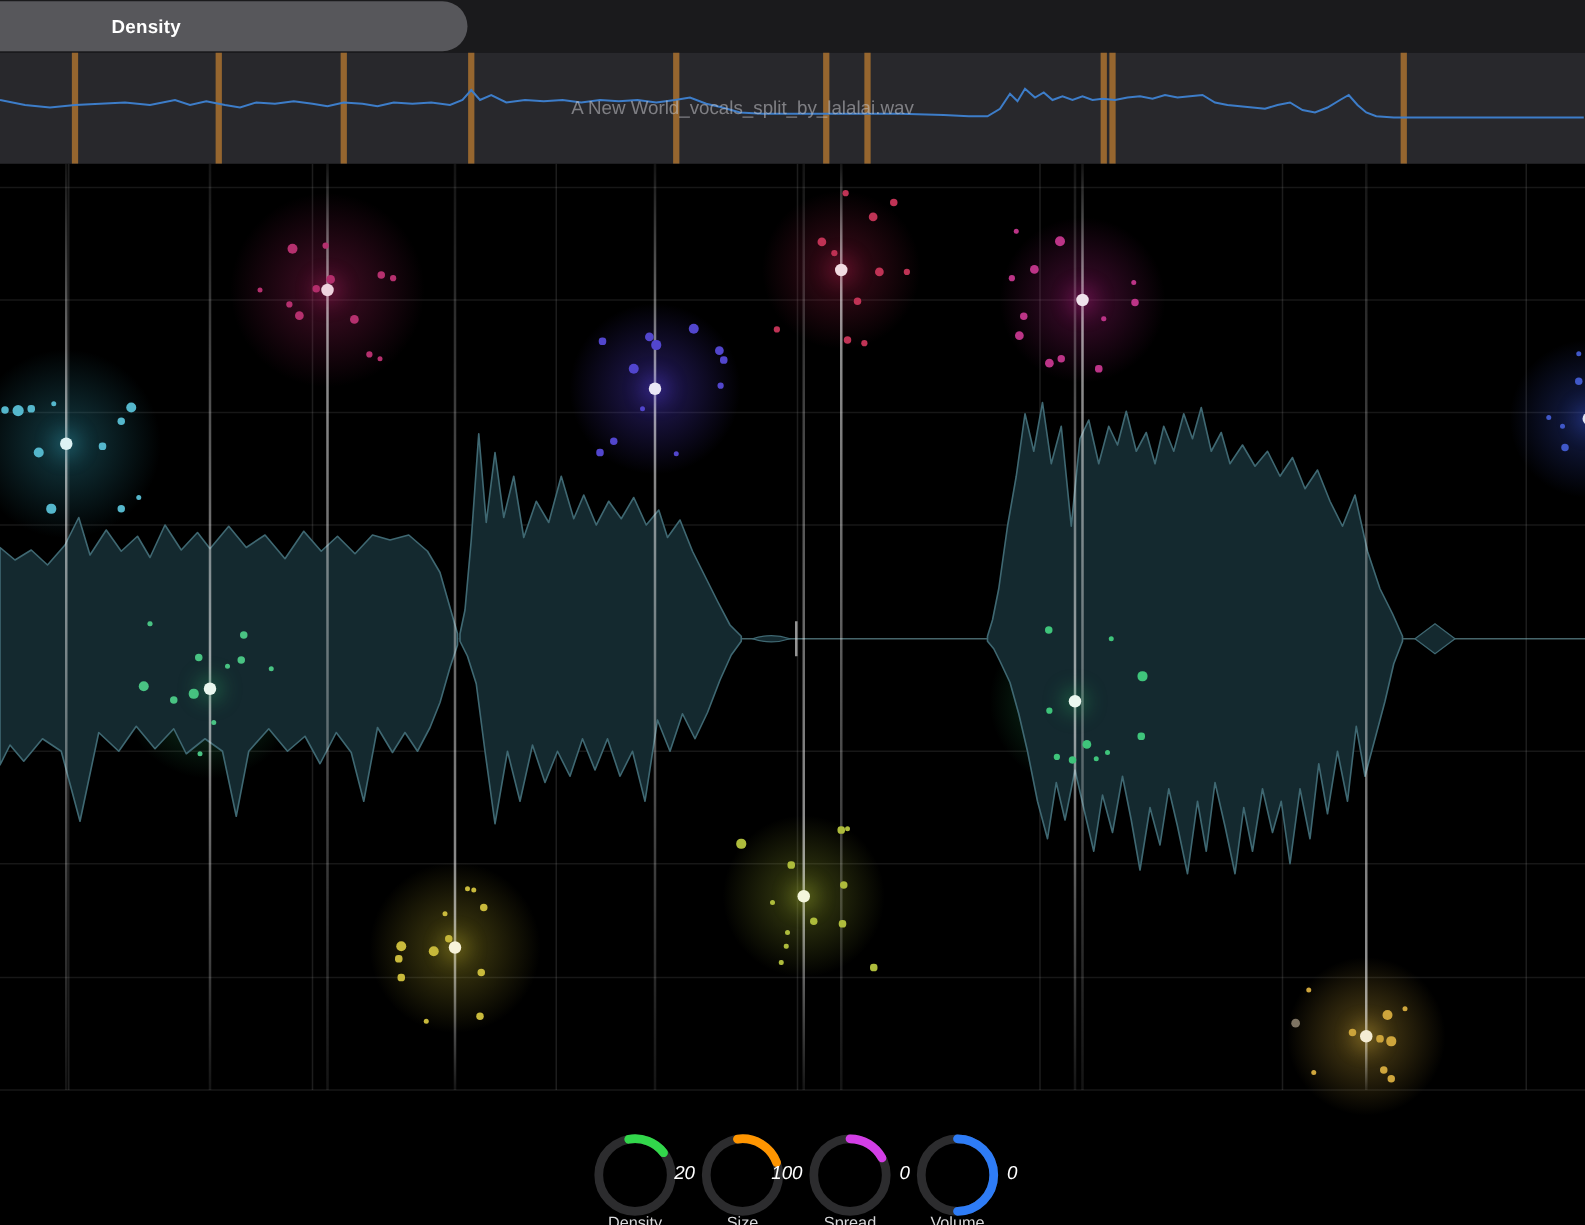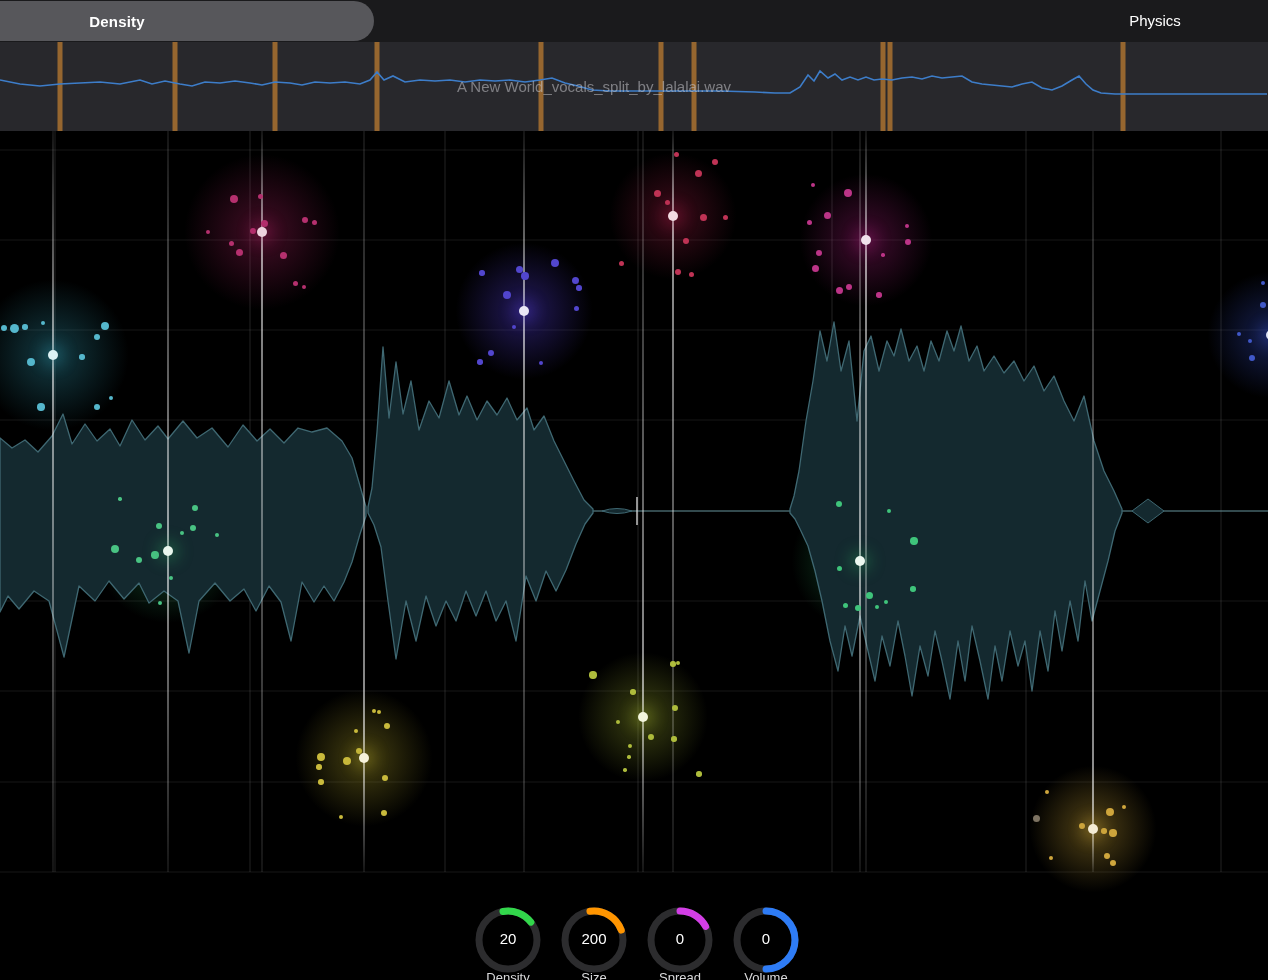--- a/index.html
+++ b/index.html
@@ -27,21 +27,21 @@
   #grid-svg{z-index:0;} .glows{z-index:1;} #wave-svg{z-index:2;} .flares{z-index:3;} .dots{z-index:4;}
   .glow{position:absolute;border-radius:50%;}
   .flare{position:absolute;width:2px;}
   .dot{position:absolute;border-radius:50%;}
   .cdot{position:absolute;border-radius:50%;}
 
   
   .knobrow{position:absolute;left:0;top:0;width:1268px;height:980px;pointer-events:none;z-index:6;}
   .knob{position:absolute;width:68px;height:90px;pointer-events:auto;}
   .knob svg{position:absolute;left:0;top:0;}
-  .kval{position:absolute;left:0;top:24px;width:68px;text-align:center;color:#fff;font-size:15px;}
+  .kval{position:absolute;left:14px;top:24px;width:68px;text-align:right;color:#fff;font-size:15px;font-style:italic;}
   .klabel{position:absolute;left:-10px;top:64px;width:88px;text-align:center;color:#d9d9db;font-size:13px;}
 </style>
 </head>
 <body>
 
 <div class="app">
 
   <div class="canvas">
     <svg id="grid-svg" class="layer" width="1268" height="980">
         <line x1="0" x2="1268" y1="150" y2="150" stroke="rgba(205,205,205,0.11)" stroke-width="1.2"></line>
@@ -225,21 +225,20 @@
         <div class="dot" style="left: 1247.7px; top: 338.7px; width: 4.6px; height: 4.6px; background: rgb(64, 88, 200);"></div>
         <div class="dot" style="left: 1248.7px; top: 354.7px; width: 6.6px; height: 6.6px; background: rgb(64, 88, 200);"></div>
         <div class="cdot" style="left: 1266px; top: 330px; width: 10px; height: 10px; background: rgb(223, 228, 245); box-shadow: rgba(55, 80, 200, 0.4) 0px 0px 16px 5px;"></div>
       </div>
   </div>
 
   <header class="tabbar" style="z-index:5;">
     <div class="tab-pill">
       <span>Density</span>
     </div>
-    <div class="tab physics">Physics</div>
   </header>
 
   <div class="overview" style="z-index:5;">
     <svg id="overview-svg" width="1268" height="89">
         <rect x="57.5" y="0" width="5" height="89" fill="#96662f"></rect>
         <rect x="172.5" y="0" width="5" height="89" fill="#96662f"></rect>
         <rect x="272.5" y="0" width="5" height="89" fill="#96662f"></rect>
         <rect x="374.5" y="0" width="5" height="89" fill="#96662f"></rect>
         <rect x="538.5" y="0" width="5" height="89" fill="#96662f"></rect>
         <rect x="658.5" y="0" width="5" height="89" fill="#96662f"></rect>
@@ -259,21 +258,21 @@
           <path d="M28.96420284765902,5.440575162645967 A29,29 0 0 1 56.85231185459494,16.145817215555912" fill="none" stroke="#32d74b" stroke-width="7" stroke-linecap="round"></path>
         </svg>
       <div class="kval">20</div>
       <div class="klabel">Density</div>
     </div>
     <div class="knob" style="left:560px;top:906px;">
       <svg width="68" height="68">
           <circle cx="34" cy="34" r="29" fill="none" stroke="#2c2c2e" stroke-width="7"></circle>
           <path d="M29.963980072158105,5.282226006494458 A29,29 0 0 1 61.25108600279134,24.081415843555607" fill="none" stroke="#ff9500" stroke-width="7" stroke-linecap="round"></path>
         </svg>
-      <div class="kval">200</div>
+      <div class="kval">100</div>
       <div class="klabel">Size</div>
     </div>
     <div class="knob" style="left:646px;top:906px;">
       <svg width="68" height="68">
           <circle cx="34" cy="34" r="29" fill="none" stroke="#2c2c2e" stroke-width="7"></circle>
           <path d="M34,5 A29,29 0 0 1 59.605480192908885,20.385324679209166" fill="none" stroke="#d33ee6" stroke-width="7" stroke-linecap="round"></path>
         </svg>
       <div class="kval">0</div>
       <div class="klabel">Spread</div>
     </div>

